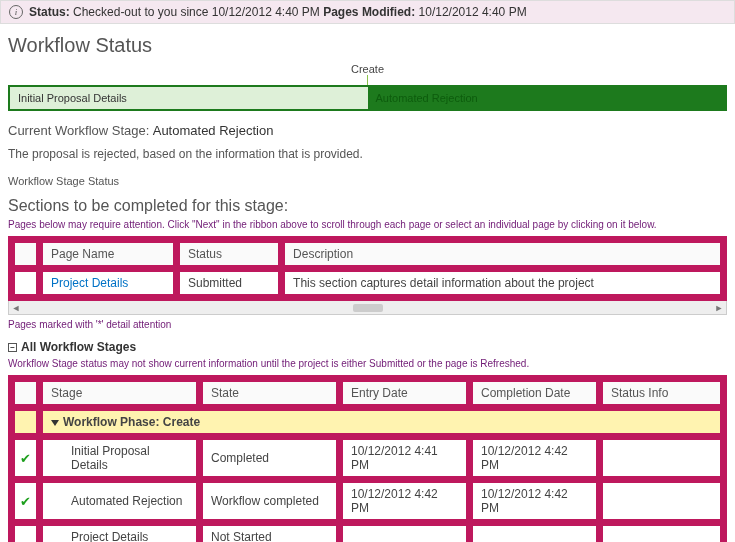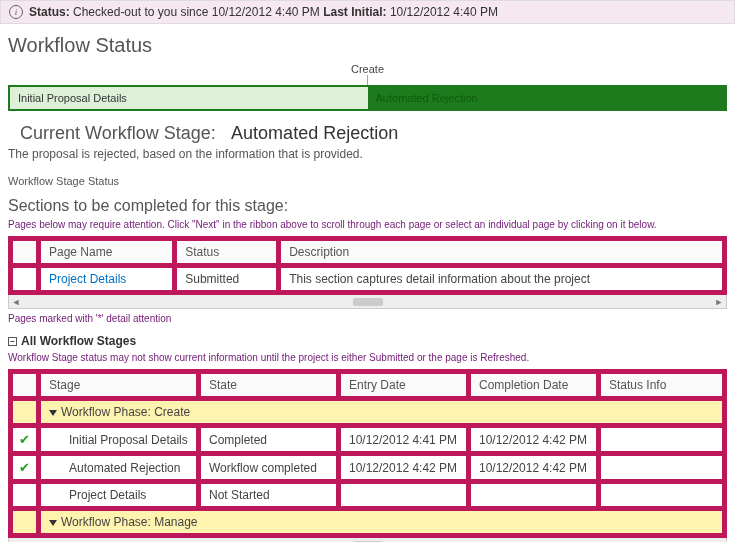--- a/index.html
+++ b/index.html
@@ -67,33 +67,33 @@
   }
   .phase-light {
     background: #def0d8;
     color: #333;
   }
   .phase-dark {
     background: #1d7a1d;
     color: #0d5c0d;
   }
   .section-block { margin: 12px 8px 0 8px; }
-  .stage-label { font-size: 18px; color: #555; margin-left: 12px; }
+  .stage-label { font-size: 13px; color: #555; }
   .stage-name { color: #333; }
-  .stage-desc { font-size: 12px; color: #555; margin-top: 3px; }
+  .stage-desc { font-size: 12px; color: #555; margin-top: 9px; }
   .sub-header { font-size: 11px; color: #555; margin: 14px 8px 0 8px; }
   .note { font-size: 16px; color: #555; margin: 10px 8px 0 8px; }
   table.data {
     width: calc(100% - 16px);
     margin: 6px 8px 0 8px;
     border-collapse: collapse;
     font-size: 12px;
   }
   table.data th, table.data td {
-    border: 5px solid #be185d;
+    border: 7px solid #be185d;
     padding: 4px 8px;
     text-align: left;
     font-weight: normal;
     color: #444;
     background: #fff;
   }
   table.data th { background: #fafafa; color: #555; }
   table.data td.icon-cell { width: 28px; text-align: center; }
   .link { color: #0072c6; cursor: pointer; }
   .scroll-bar {
@@ -137,21 +137,21 @@
   .toggle-header .box {
     width: 9px; height: 9px;
     border: 1px solid #555;
     font-size: 8px;
     line-height: 8px;
     text-align: center;
   }
   table.stage th.col-icon, table.stage td.col-icon { width: 28px; text-align:center; padding:4px 2px;}
   table.stage td.phase-row {
     background: #fff3b0;
-    font-weight: normal;
+    font-weight: bold;
   }
   table.stage td.phase-row .tri {
     display: inline-block;
     width: 0; height: 0;
     border-left: 4px solid transparent;
     border-right: 4px solid transparent;
     border-top: 6px solid #333;
     margin-right: 4px;
     vertical-align: middle;
   }
@@ -163,21 +163,21 @@
   .bold { font-weight: bold; text-align: center; }
 </style>
 </head>
 <body>
 
 <div class="status-bar">
   <span class="info-icon">i</span>
   <span>
     <span class="bold">Status:</span>
     <span>Checked-out to you since 10/12/2012 4:40 PM</span>
-    <span class="bold">Last Initial:</span>
+    <span class="bold">Pages Modified:</span>
     <span>10/12/2012 4:40 PM</span>
   </span>
 </div>
 
 <div class="page-title">Workflow Status</div>
 
 <div class="create-label">Create</div>
 <div class="tick-line">
     <div class="tick"></div>
   </div>

